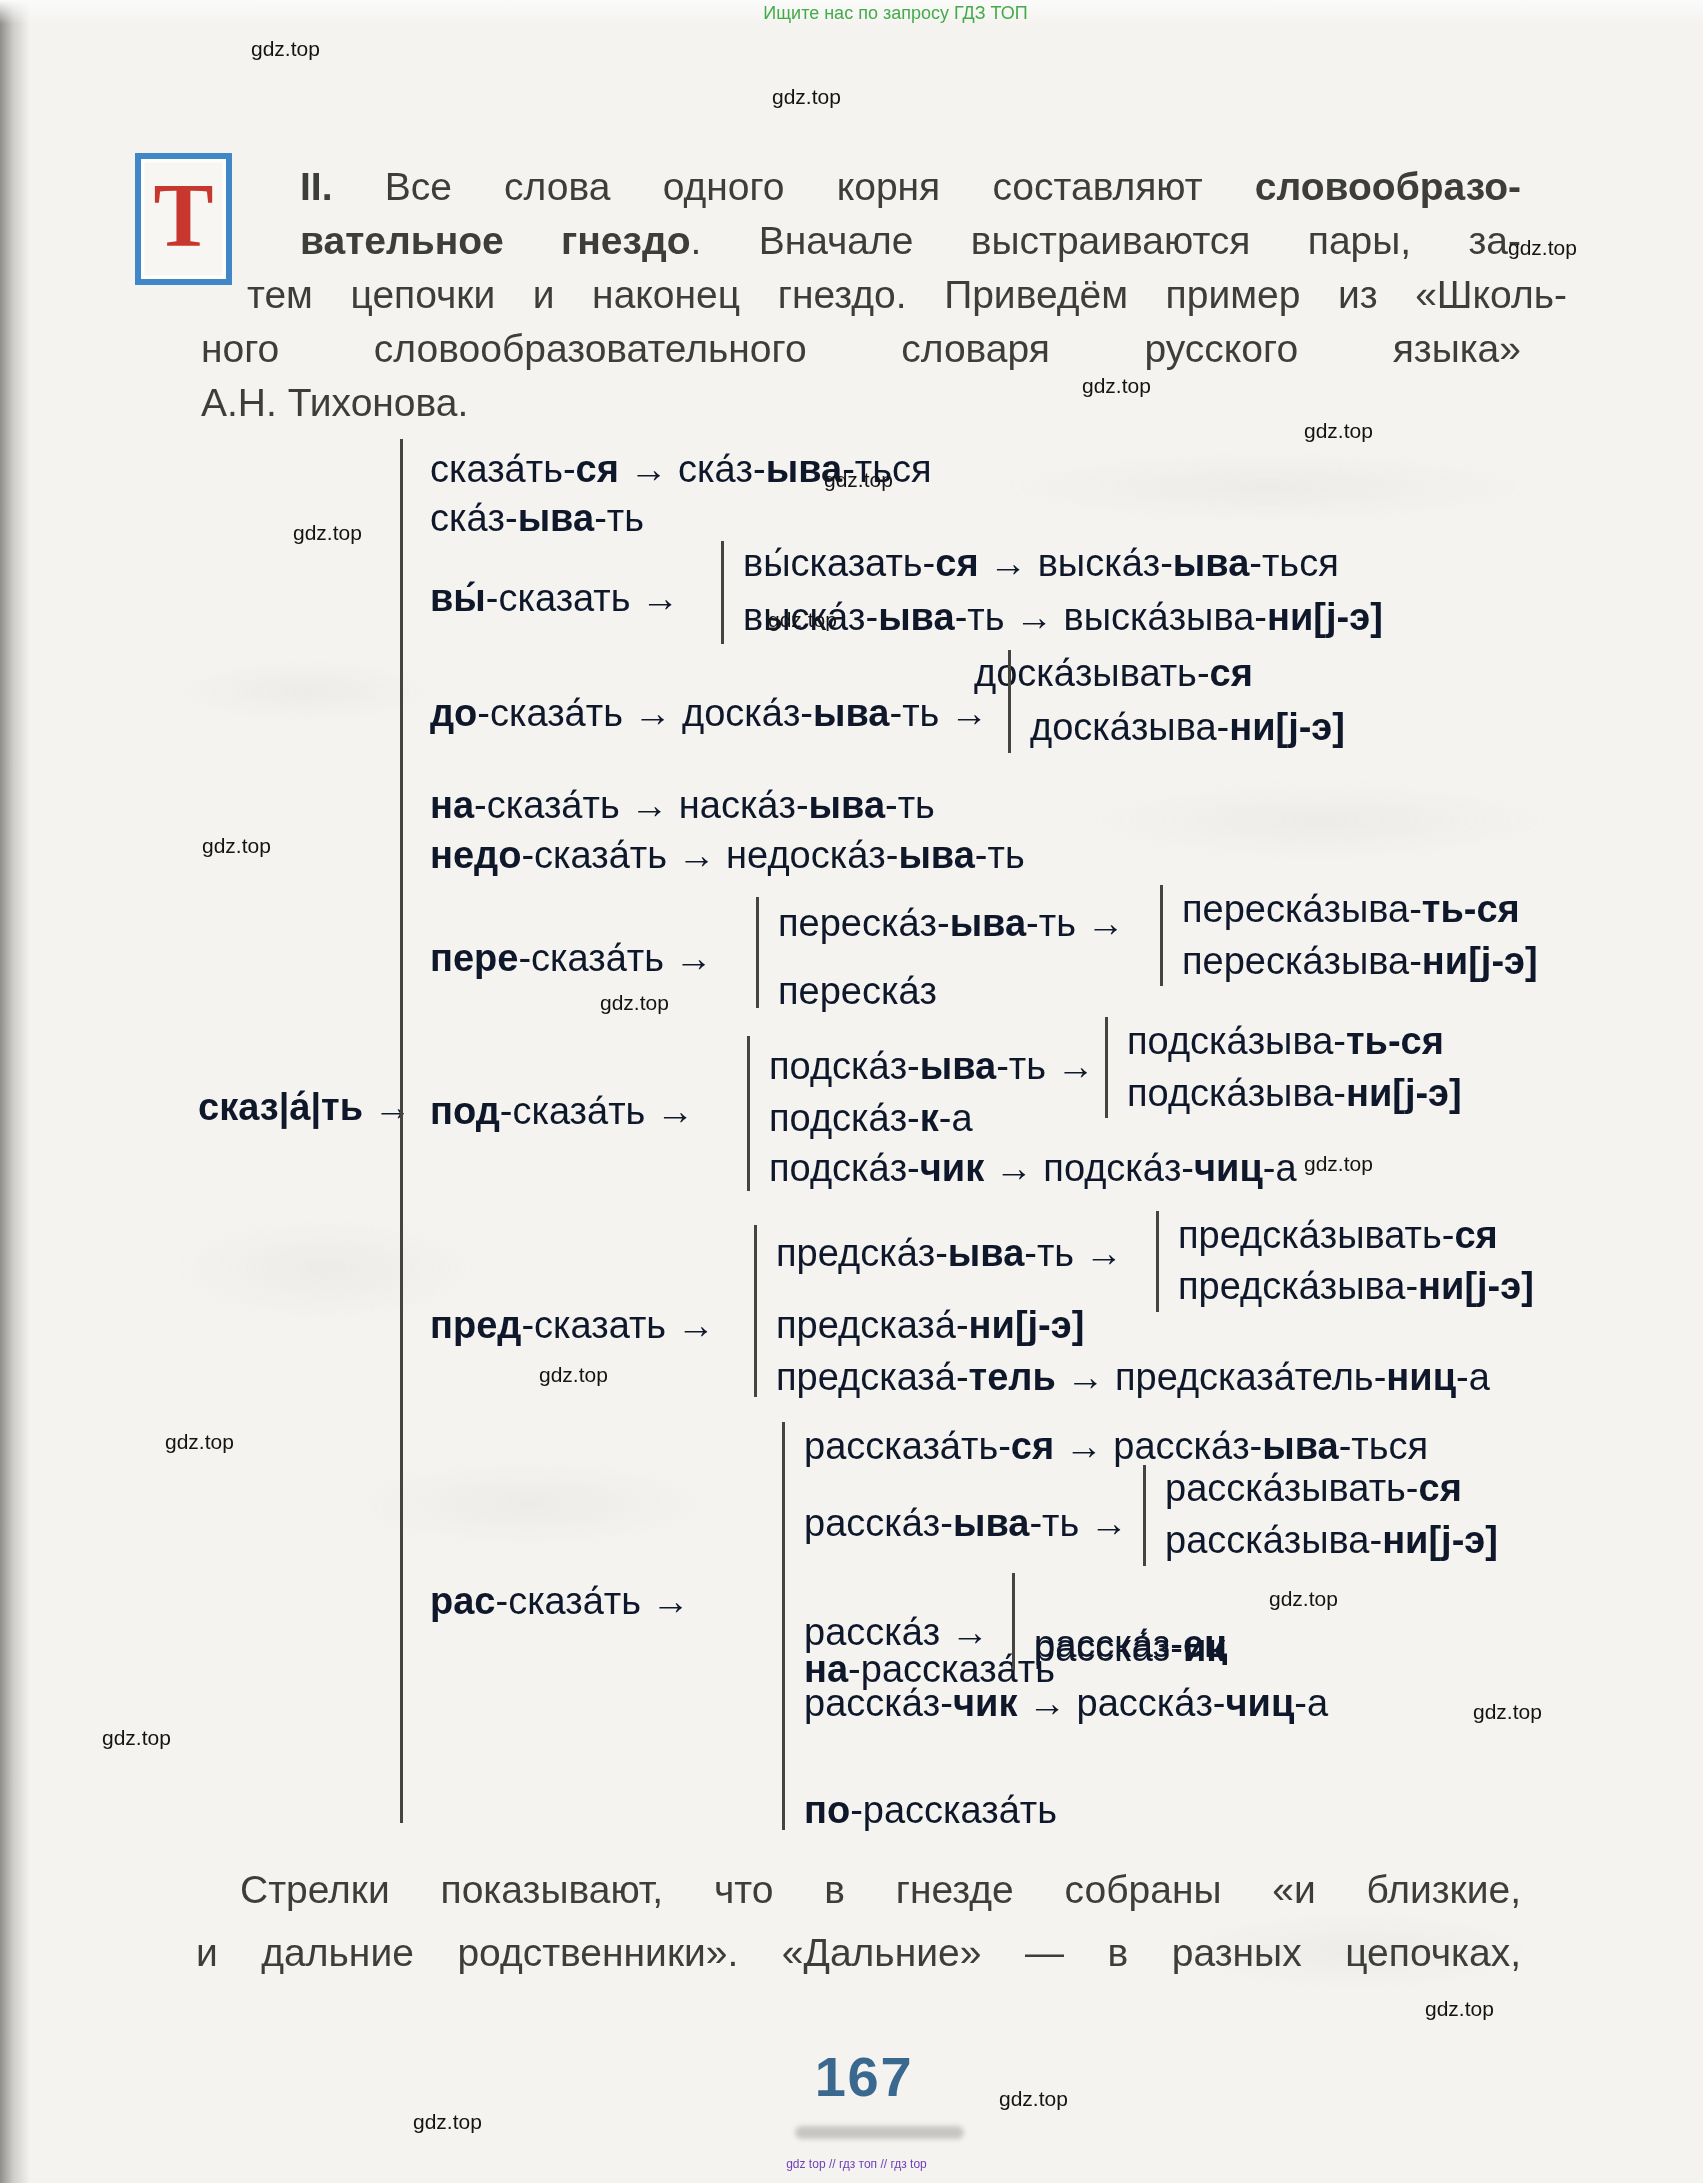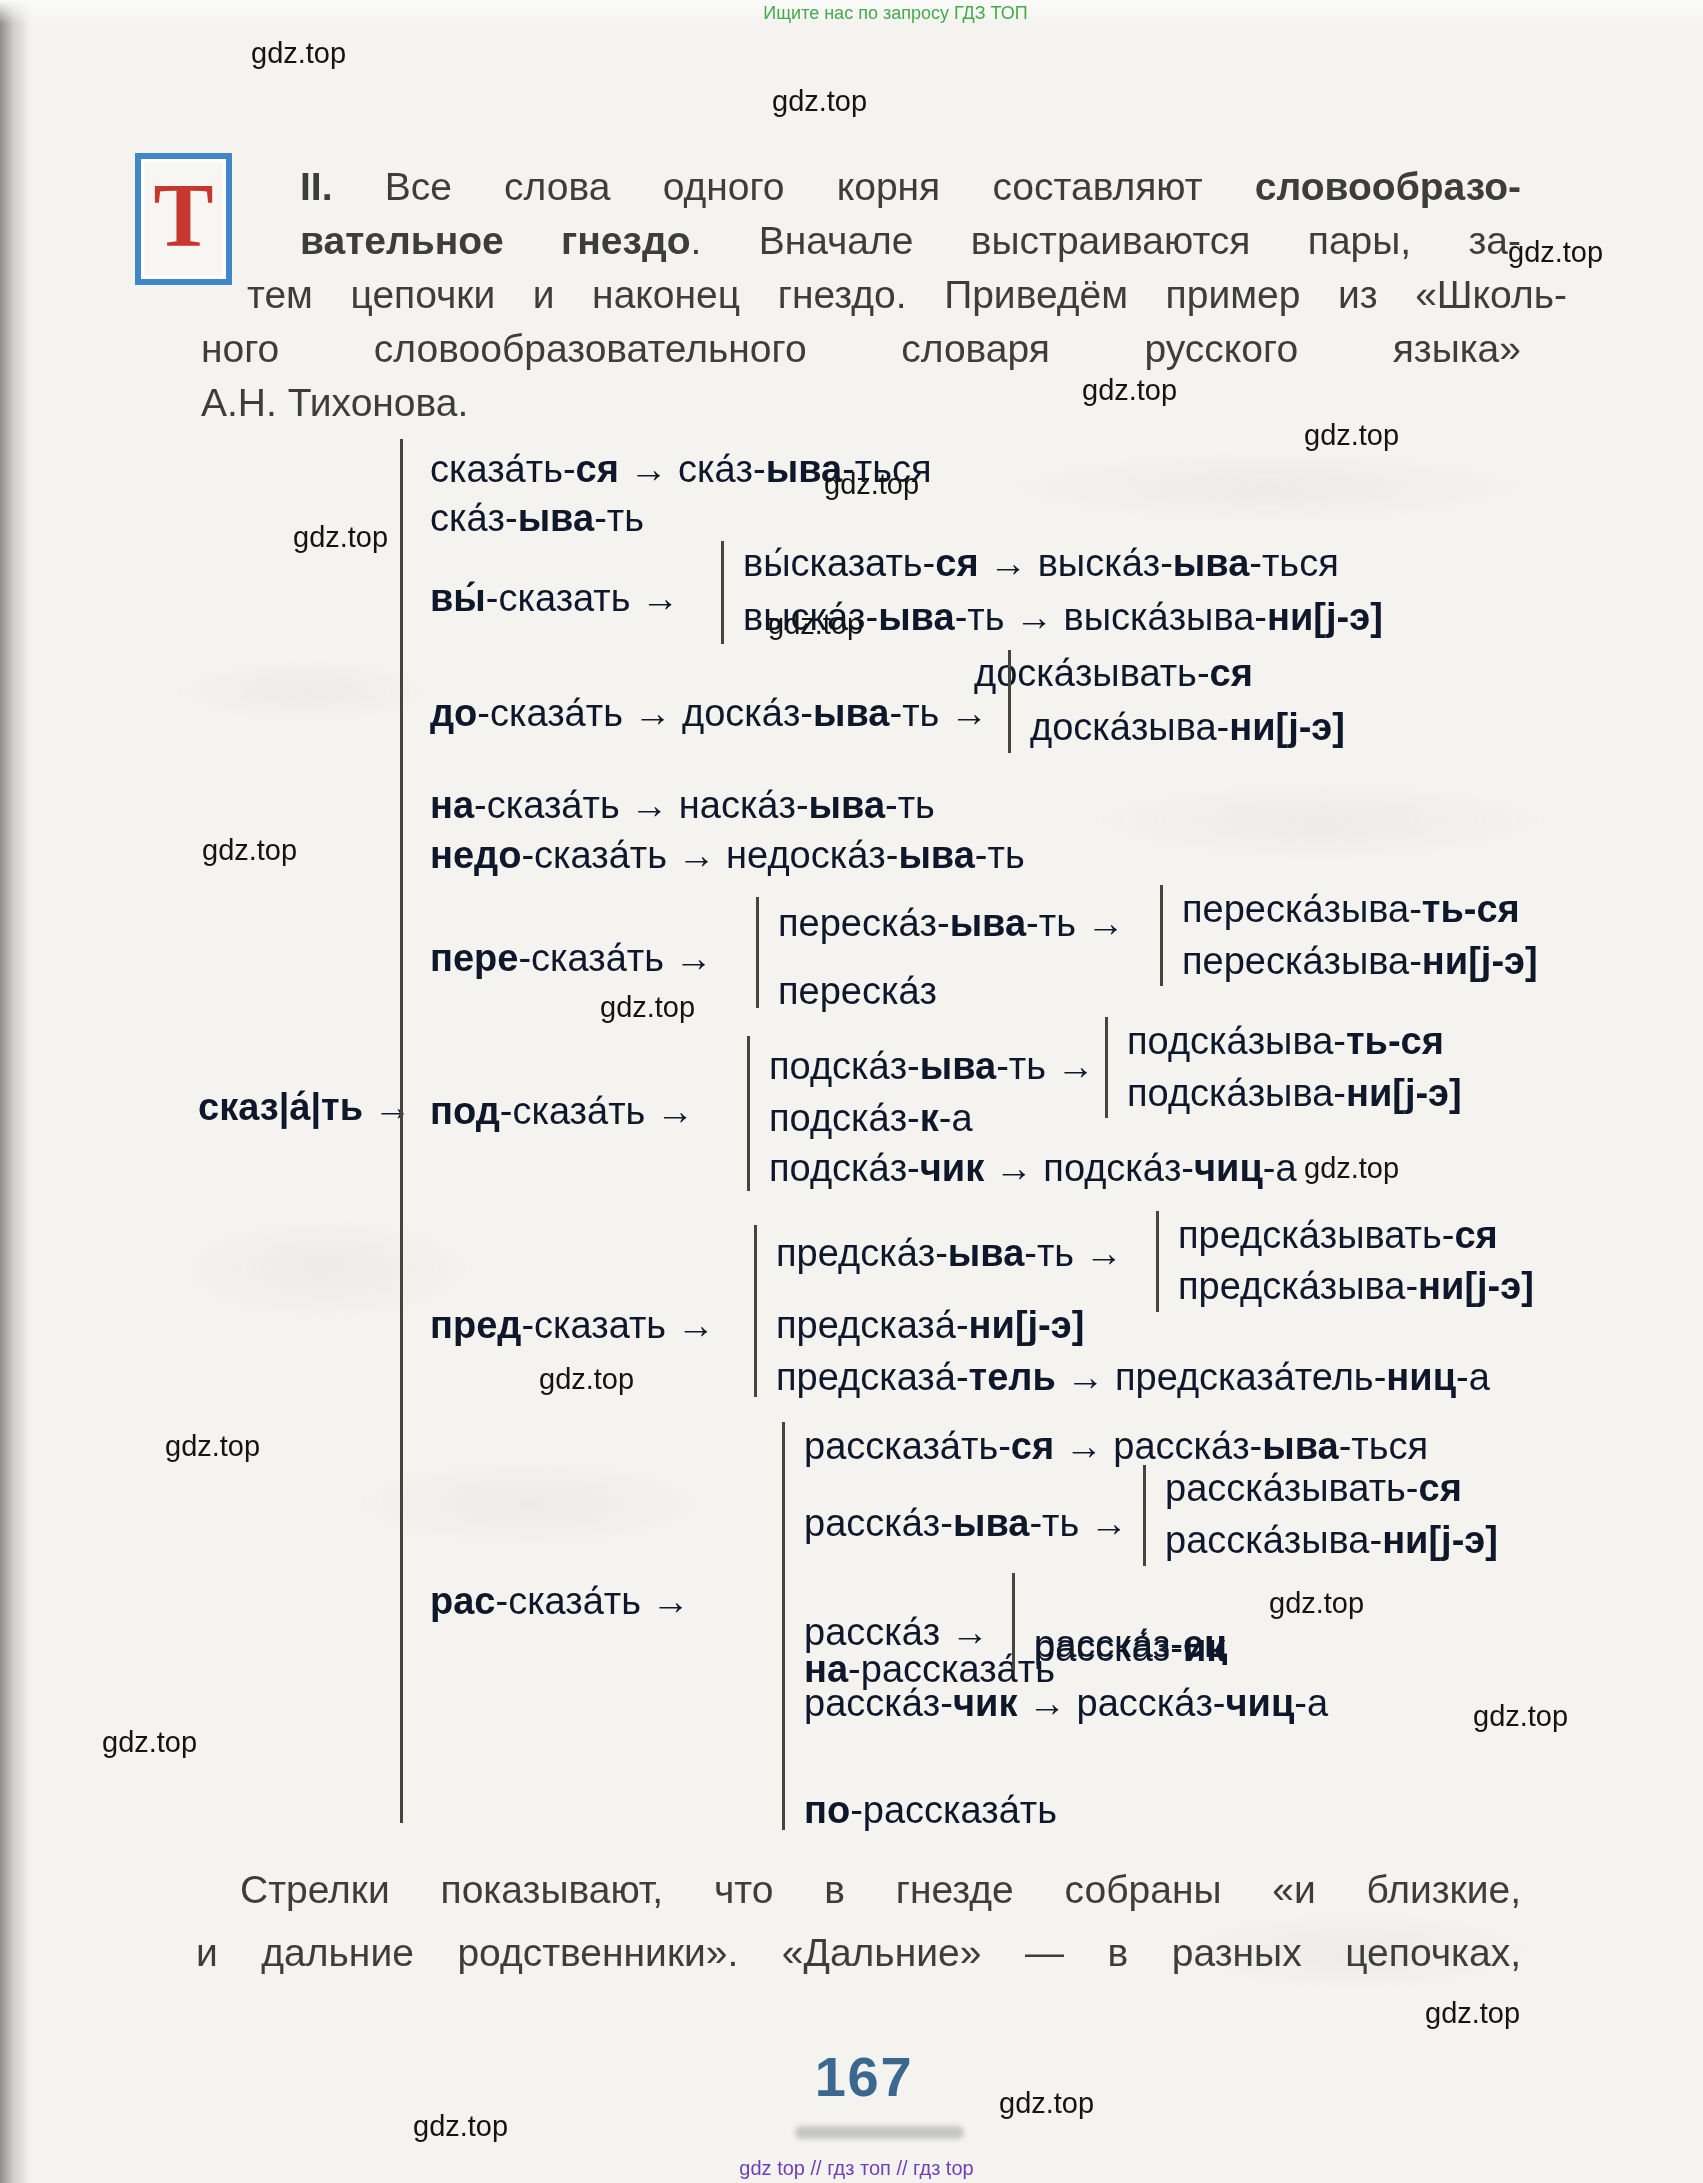--- a/index.html
+++ b/index.html
@@ -6,21 +6,21 @@
   .page {
     position:relative; width:1703px; height:2184px; overflow:hidden;
     background:#f4f3f0; font-family:"Liberation Sans", sans-serif; color:#3b3b38;
   }
   .edge-left { position:absolute; left:0; top:0; width:29.5px; height:100%;
     background:linear-gradient(to right,#8f8e8b,#cfcecb 45%,rgba(244,243,240,0)); }
   .edge-top { position:absolute; left:0; top:0; width:100%; height:24px;
     background:linear-gradient(to bottom,#fbfbfa,rgba(244,243,240,0)); }
   .hdr { position:absolute; top:2.6px; left:678px; width:435px; text-align:center;
     font-size:18px; color:#44ab4a; }
-  .wm { position:absolute; font-size:29px; color:#141414; white-space:nowrap; }
+  .wm { position:absolute; font-size:21px; color:#141414; white-space:nowrap; }
   .ticon { position:absolute; left:135px; top:153px; width:97px; height:132px;
     border:6px solid #3f87c7; background:#f7f6f3; box-sizing:border-box;
     display:flex; align-items:center; justify-content:center;
     box-shadow:inset 0 0 0 3.5px #fdfdfc; }
   .ticon span { font-family:"Liberation Serif", serif; font-weight:bold;
     font-size:90px; color:#c8372d; line-height:1; transform:translateY(-3.5px); }
   .il { position:absolute; font-size:39px; line-height:49px; color:#3d3d3a; }
   .j  { text-align:justify; text-align-last:justify; }
   .il1 { left:300px; top:162px; width:1221px; }
   .il2 { left:300px; top:216px; width:1221px; }
@@ -31,21 +31,21 @@
   .v-line { position:absolute; width:2.6px; background:#45443f; }
   .cl { position:absolute; font-size:39px; line-height:50px; color:#3d3d3a; }
   .cl1 { left:240px; top:1865px; width:1281px; }
   .cl2 { left:196px; top:1928px; width:1325px; }
   .cl3 { left:196px; top:1990px; }
   .pnum { position:absolute; left:786px; top:2044px; width:156px; text-align:center;
     font-size:56px; font-weight:bold; color:#3a688f; letter-spacing:1.7px; }
   .swoosh { position:absolute; left:795px; top:2126px; width:169px; height:13px;
     background:#a8a8a6; border-radius:7px; filter:blur(2.6px); opacity:.6; }
   .footer { position:absolute; left:674px; top:2157px; width:365px; text-align:center;
-    font-size:20px; color:#7040b8; }
+    font-size:12px; color:#7040b8; }
   .gh { position:absolute; filter:blur(3.5px); opacity:.5; pointer-events:none;
     background:radial-gradient(ellipse, rgba(176,174,166,.22), rgba(176,174,166,0) 70%); }
   b { font-weight:bold; }
 </style>
 </head>
 <body>
 
 <div class="page">
   <div class="edge-left"></div>
   <div class="edge-top"></div>

